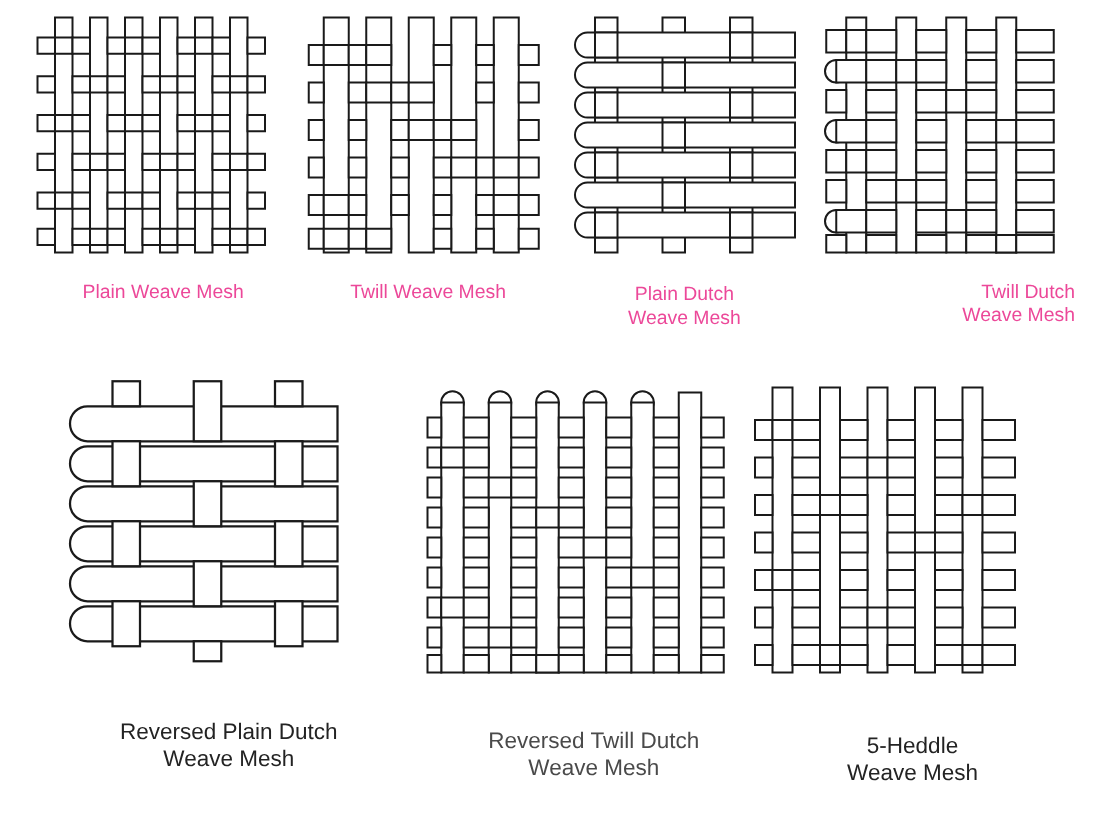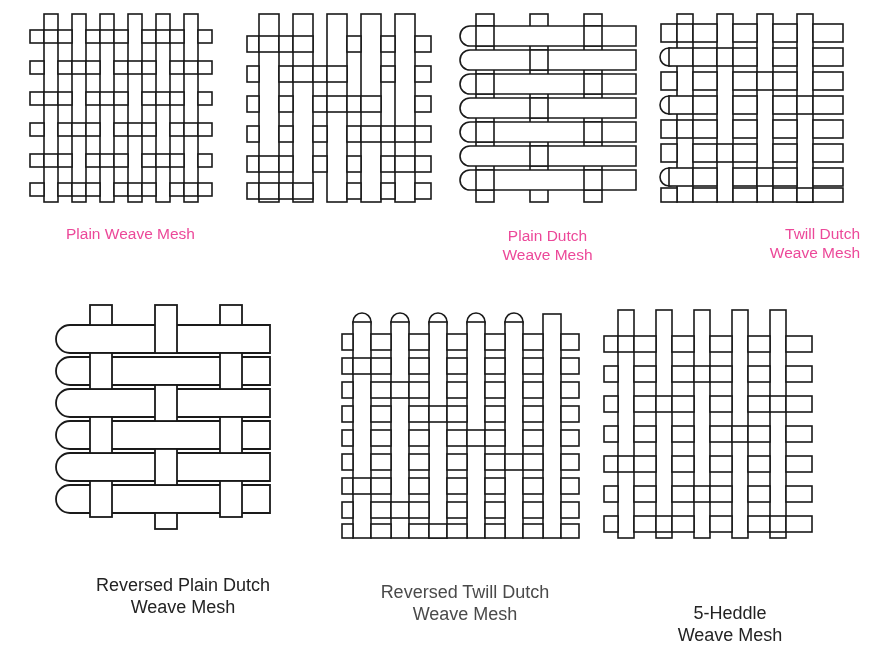--- a/index.html
+++ b/index.html
@@ -185,20 +185,21 @@
         <rect x="2" y="175" width="12" height="16"></rect>
         <rect x="14" y="175" width="20" height="16"></rect>
         <rect x="34" y="175" width="14" height="16"></rect>
         <rect x="48" y="175" width="20" height="16"></rect>
         <rect x="102" y="175" width="14" height="16"></rect>
         <rect x="136" y="175" width="14" height="16"></rect>
         <rect x="170" y="175" width="16" height="16"></rect>
       </g>
     </svg>
   </div>
+  <div class="cell cap cap-top" style="left:230px; top:225px; width:225px;">Twill Weave Mesh</div>
 
   <div class="cell" style="left:452px; top:8px; width:195px;">
     <svg class="fig" width="190" height="200" viewBox="0 0 190 200">
       <g fill="#ffffff" stroke="#1a1a1a" stroke-width="1.6">
 
         <rect x="24" y="6" width="18" height="188"></rect>
         <rect x="78" y="6" width="18" height="188"></rect>
         <rect x="132" y="6" width="18" height="188"></rect>
 
         <g>
@@ -446,21 +447,21 @@
         <rect x="33" y="224" width="20" height="14"></rect>
         <rect x="71" y="224" width="20" height="14"></rect>
         <rect x="91" y="224" width="18" height="14"></rect>
         <rect x="109" y="224" width="20" height="14"></rect>
         <rect x="147" y="224" width="20" height="14"></rect>
         <rect x="185" y="224" width="20" height="14"></rect>
         <rect x="223" y="224" width="18" height="14"></rect>
       </g>
     </svg>
   </div>
-  <div class="cell cap cap-bottom grey" style="left:325px; top:582px; width:280px;">Reversed Twill Dutch
+  <div class="cell cap cap-bottom grey" style="left:335px; top:582px; width:280px;">Reversed Twill Dutch
 Weave Mesh</div>
 
   <div class="cell" style="left:600px; top:300px; width:245px;">
     <svg class="fig" width="240" height="250" viewBox="0 0 240 250">
       <g fill="#ffffff" stroke="#1a1a1a" stroke-width="1.6">
 
         <rect x="18" y="10" width="16" height="228"></rect>
         <rect x="56" y="10" width="16" height="228"></rect>
         <rect x="94" y="10" width="16" height="228"></rect>
         <rect x="132" y="10" width="16" height="228"></rect>
@@ -519,16 +520,16 @@
         <rect x="34" y="216" width="22" height="16"></rect>
         <rect x="56" y="216" width="16" height="16"></rect>
         <rect x="72" y="216" width="22" height="16"></rect>
         <rect x="110" y="216" width="22" height="16"></rect>
         <rect x="148" y="216" width="22" height="16"></rect>
         <rect x="170" y="216" width="16" height="16"></rect>
         <rect x="186" y="216" width="26" height="16"></rect>
       </g>
     </svg>
   </div>
-  <div class="cell cap cap-bottom" style="left:615px; top:586px; width:230px;margin-top:17px;">5-Heddle
+  <div class="cell cap cap-bottom" style="left:615px; top:586px; width:230px;">5-Heddle
 Weave Mesh</div>
 
 </div>
 
 </body></html>

